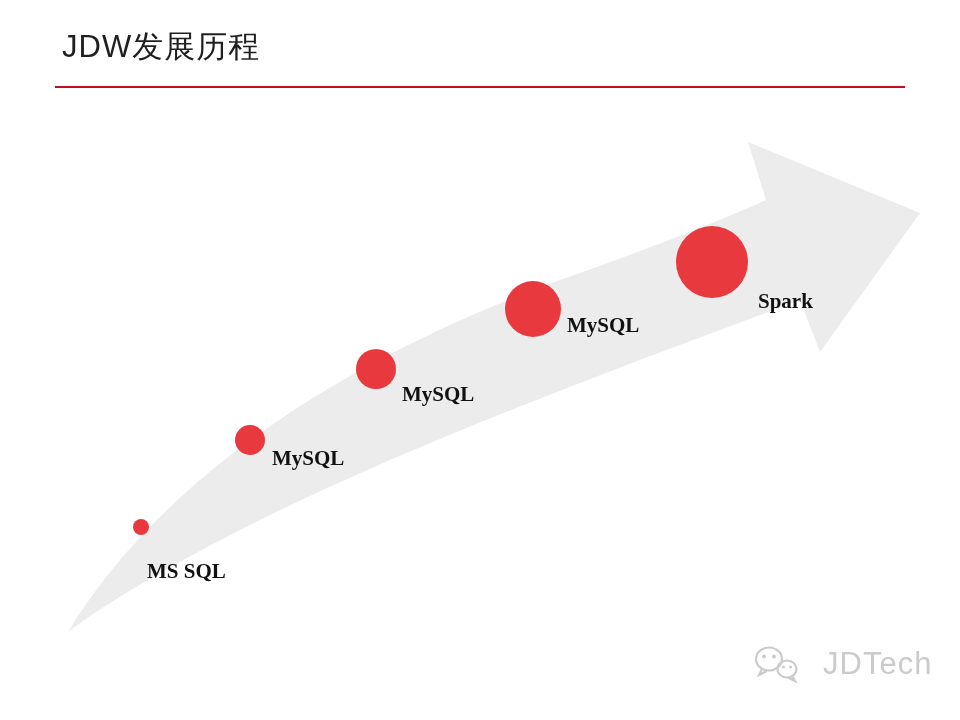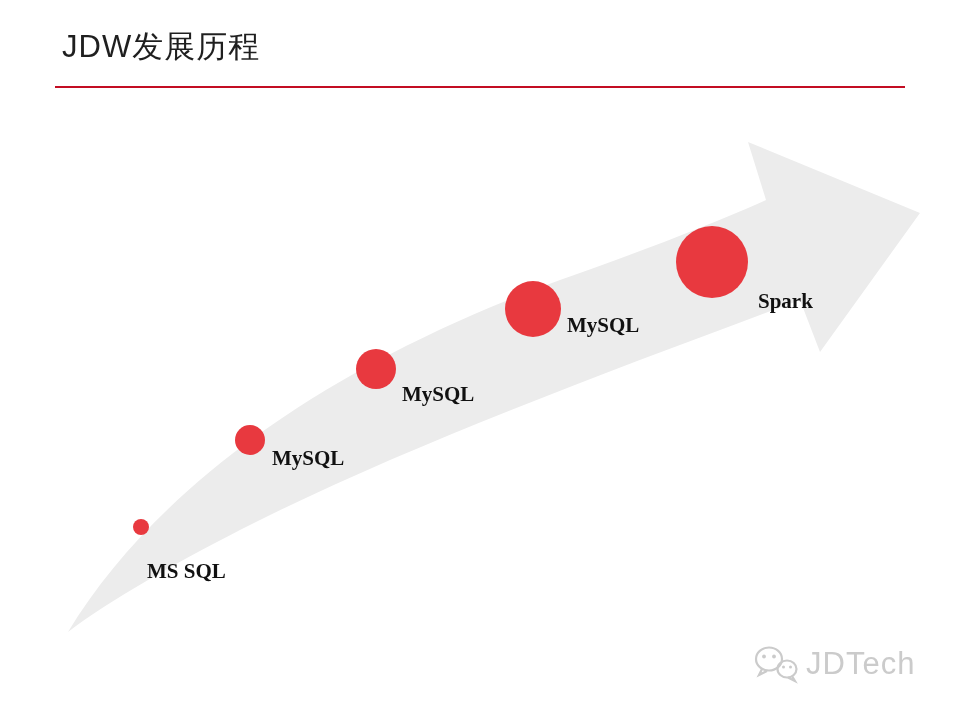--- a/index.html
+++ b/index.html
@@ -110,20 +110,21 @@
     left: 752px;
     top: 644px;
     display: flex;
     align-items: center;
     gap: 6px;
     color: #cbcbcb;
   }
   .watermark-text {
     font-size: 31px;
     letter-spacing: 1px;
+    margin-left: 17px;
   }
 </style>
 </head>
 <body>
 
 <div class="slide">
 
   <h1 class="page-title">JDW发展历程</h1>
 
 

